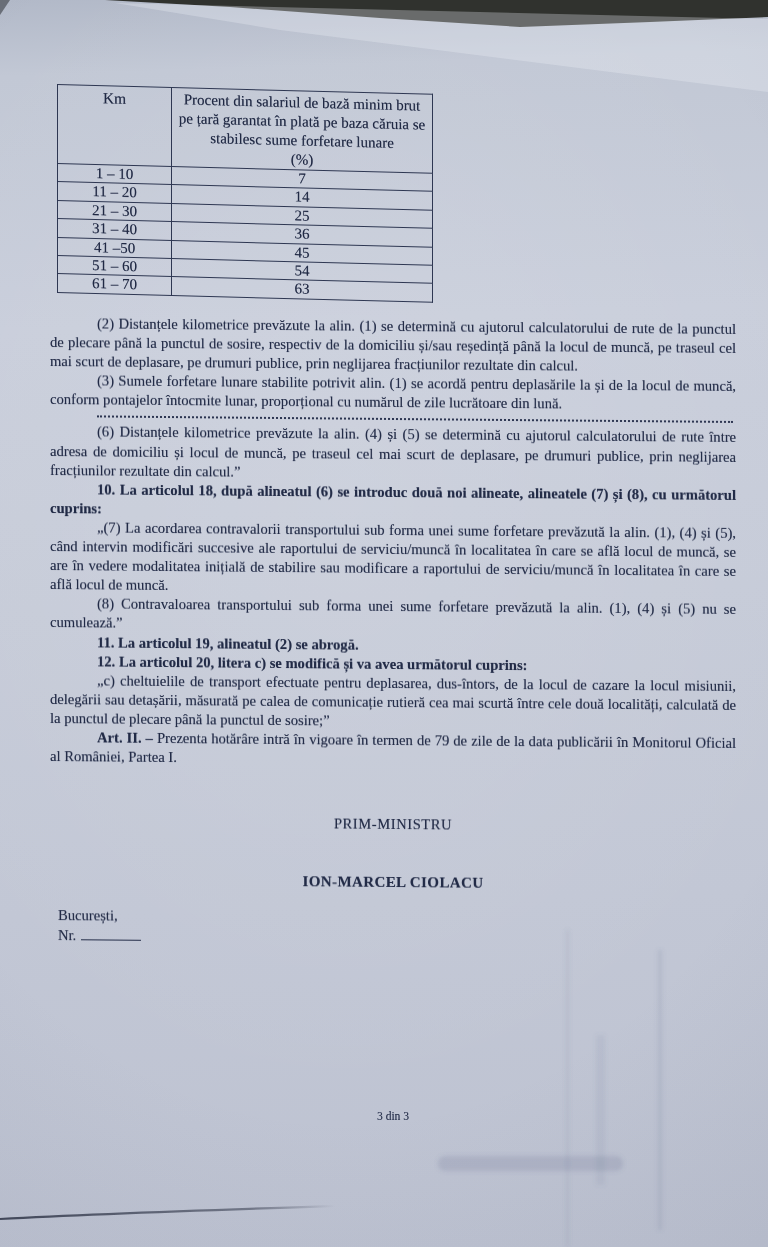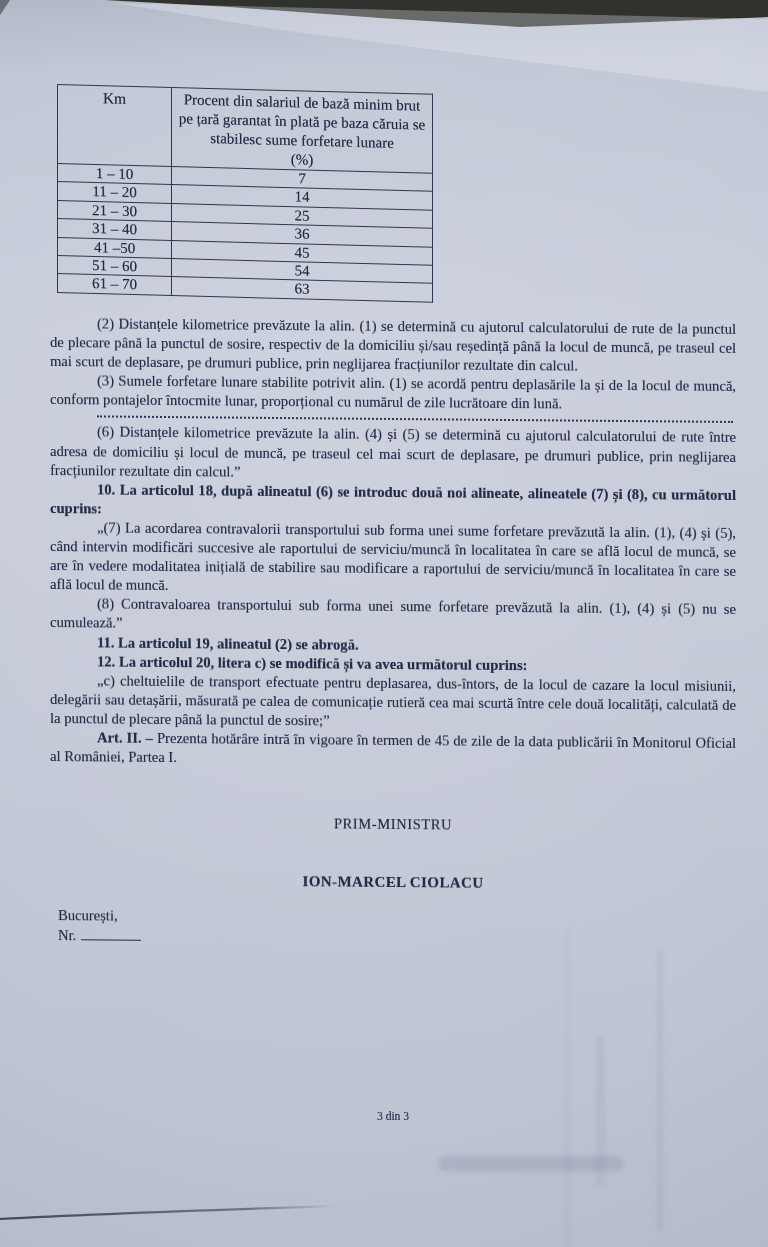--- a/index.html
+++ b/index.html
@@ -137,21 +137,21 @@
   <div class="dotted-sep"></div>
   <p class="para">(6) Distanțele kilometrice prevăzute la alin. (4) și (5) se determină cu ajutorul calculatorului de rute între adresa de domiciliu și locul de muncă, pe traseul cel mai scurt de deplasare, pe drumuri publice, prin neglijarea fracțiunilor rezultate din calcul.”</p>
   <p class="para bold">10. La articolul 18, după alineatul (6) se introduc două noi alineate, alineatele (7) și (8), cu următorul cuprins:</p>
   <p class="para">„(7) La acordarea contravalorii transportului sub forma unei sume forfetare prevăzută la alin. (1), (4) și (5), când intervin modificări succesive ale raportului de serviciu/muncă în localitatea în care se află locul de muncă, se are în vedere modalitatea inițială de stabilire sau modificare a raportului de serviciu/muncă în localitatea în care se află locul de muncă.</p>
   <p class="para">(8) Contravaloarea transportului sub forma unei sume forfetare prevăzută la alin. (1), (4) și (5) nu se cumulează.”</p>
   <p class="para bold">11. La articolul 19, alineatul (2) se abrogă.</p>
   <p class="para bold">12. La articolul 20, litera c) se modifică și va avea următorul cuprins:</p>
   <p class="para">„c) cheltuielile de transport efectuate pentru deplasarea, dus-întors, de la locul de cazare la locul misiunii, delegării sau detașării, măsurată pe calea de comunicație rutieră cea mai scurtă între cele două localități, calculată de la punctul de plecare până la punctul de sosire;”</p>
   <p class="para">
     <span class="bold">Art. II. –</span>
-    <span>Prezenta hotărâre intră în vigoare în termen de 45 de zile de la data publicării în Monitorul Oficial al României, Partea I.</span>
+    <span>Prezenta hotărâre intră în vigoare în termen de 79 de zile de la data publicării în Monitorul Oficial al României, Partea I.</span>
   </p>
 
   <p class="para sig-title">PRIM-MINISTRU</p>
   <p class="para sig-name">ION-MARCEL CIOLACU</p>
   <p class="para sig-place">București,</p>
   <p class="para sig-nr">
     <span>Nr.</span><span class="nr-blank"></span>
   </p>
 </div>
 

